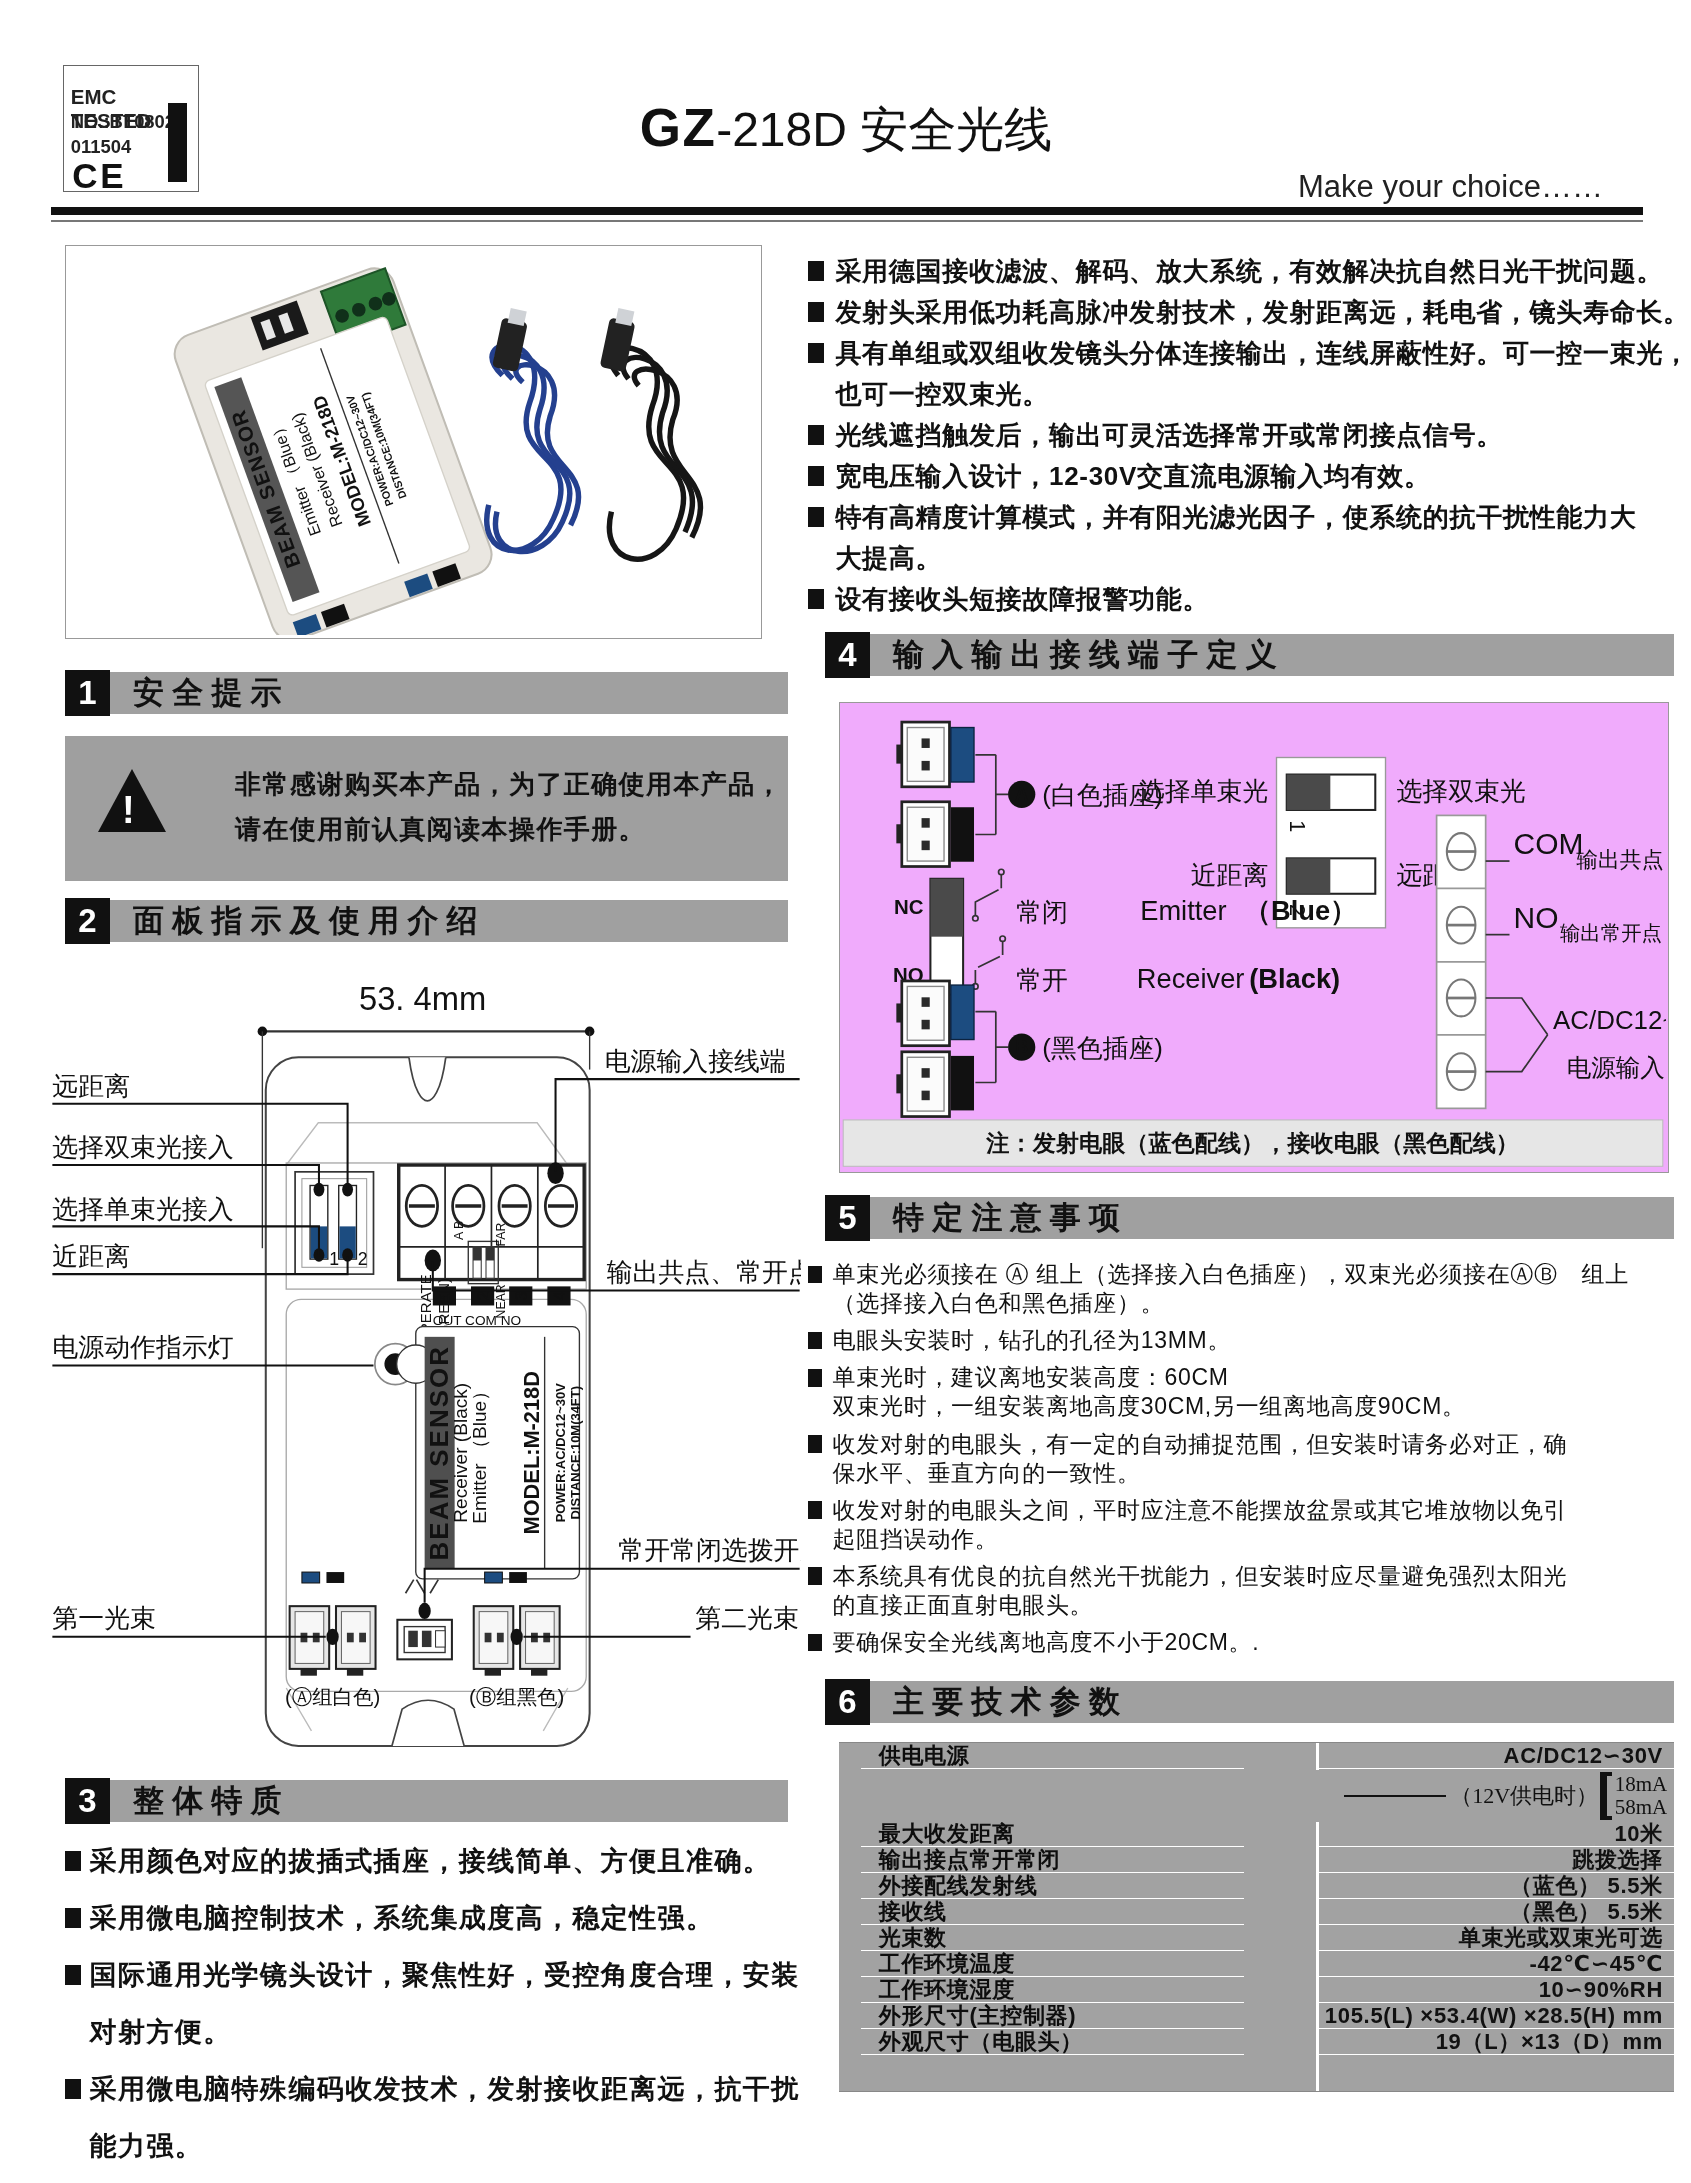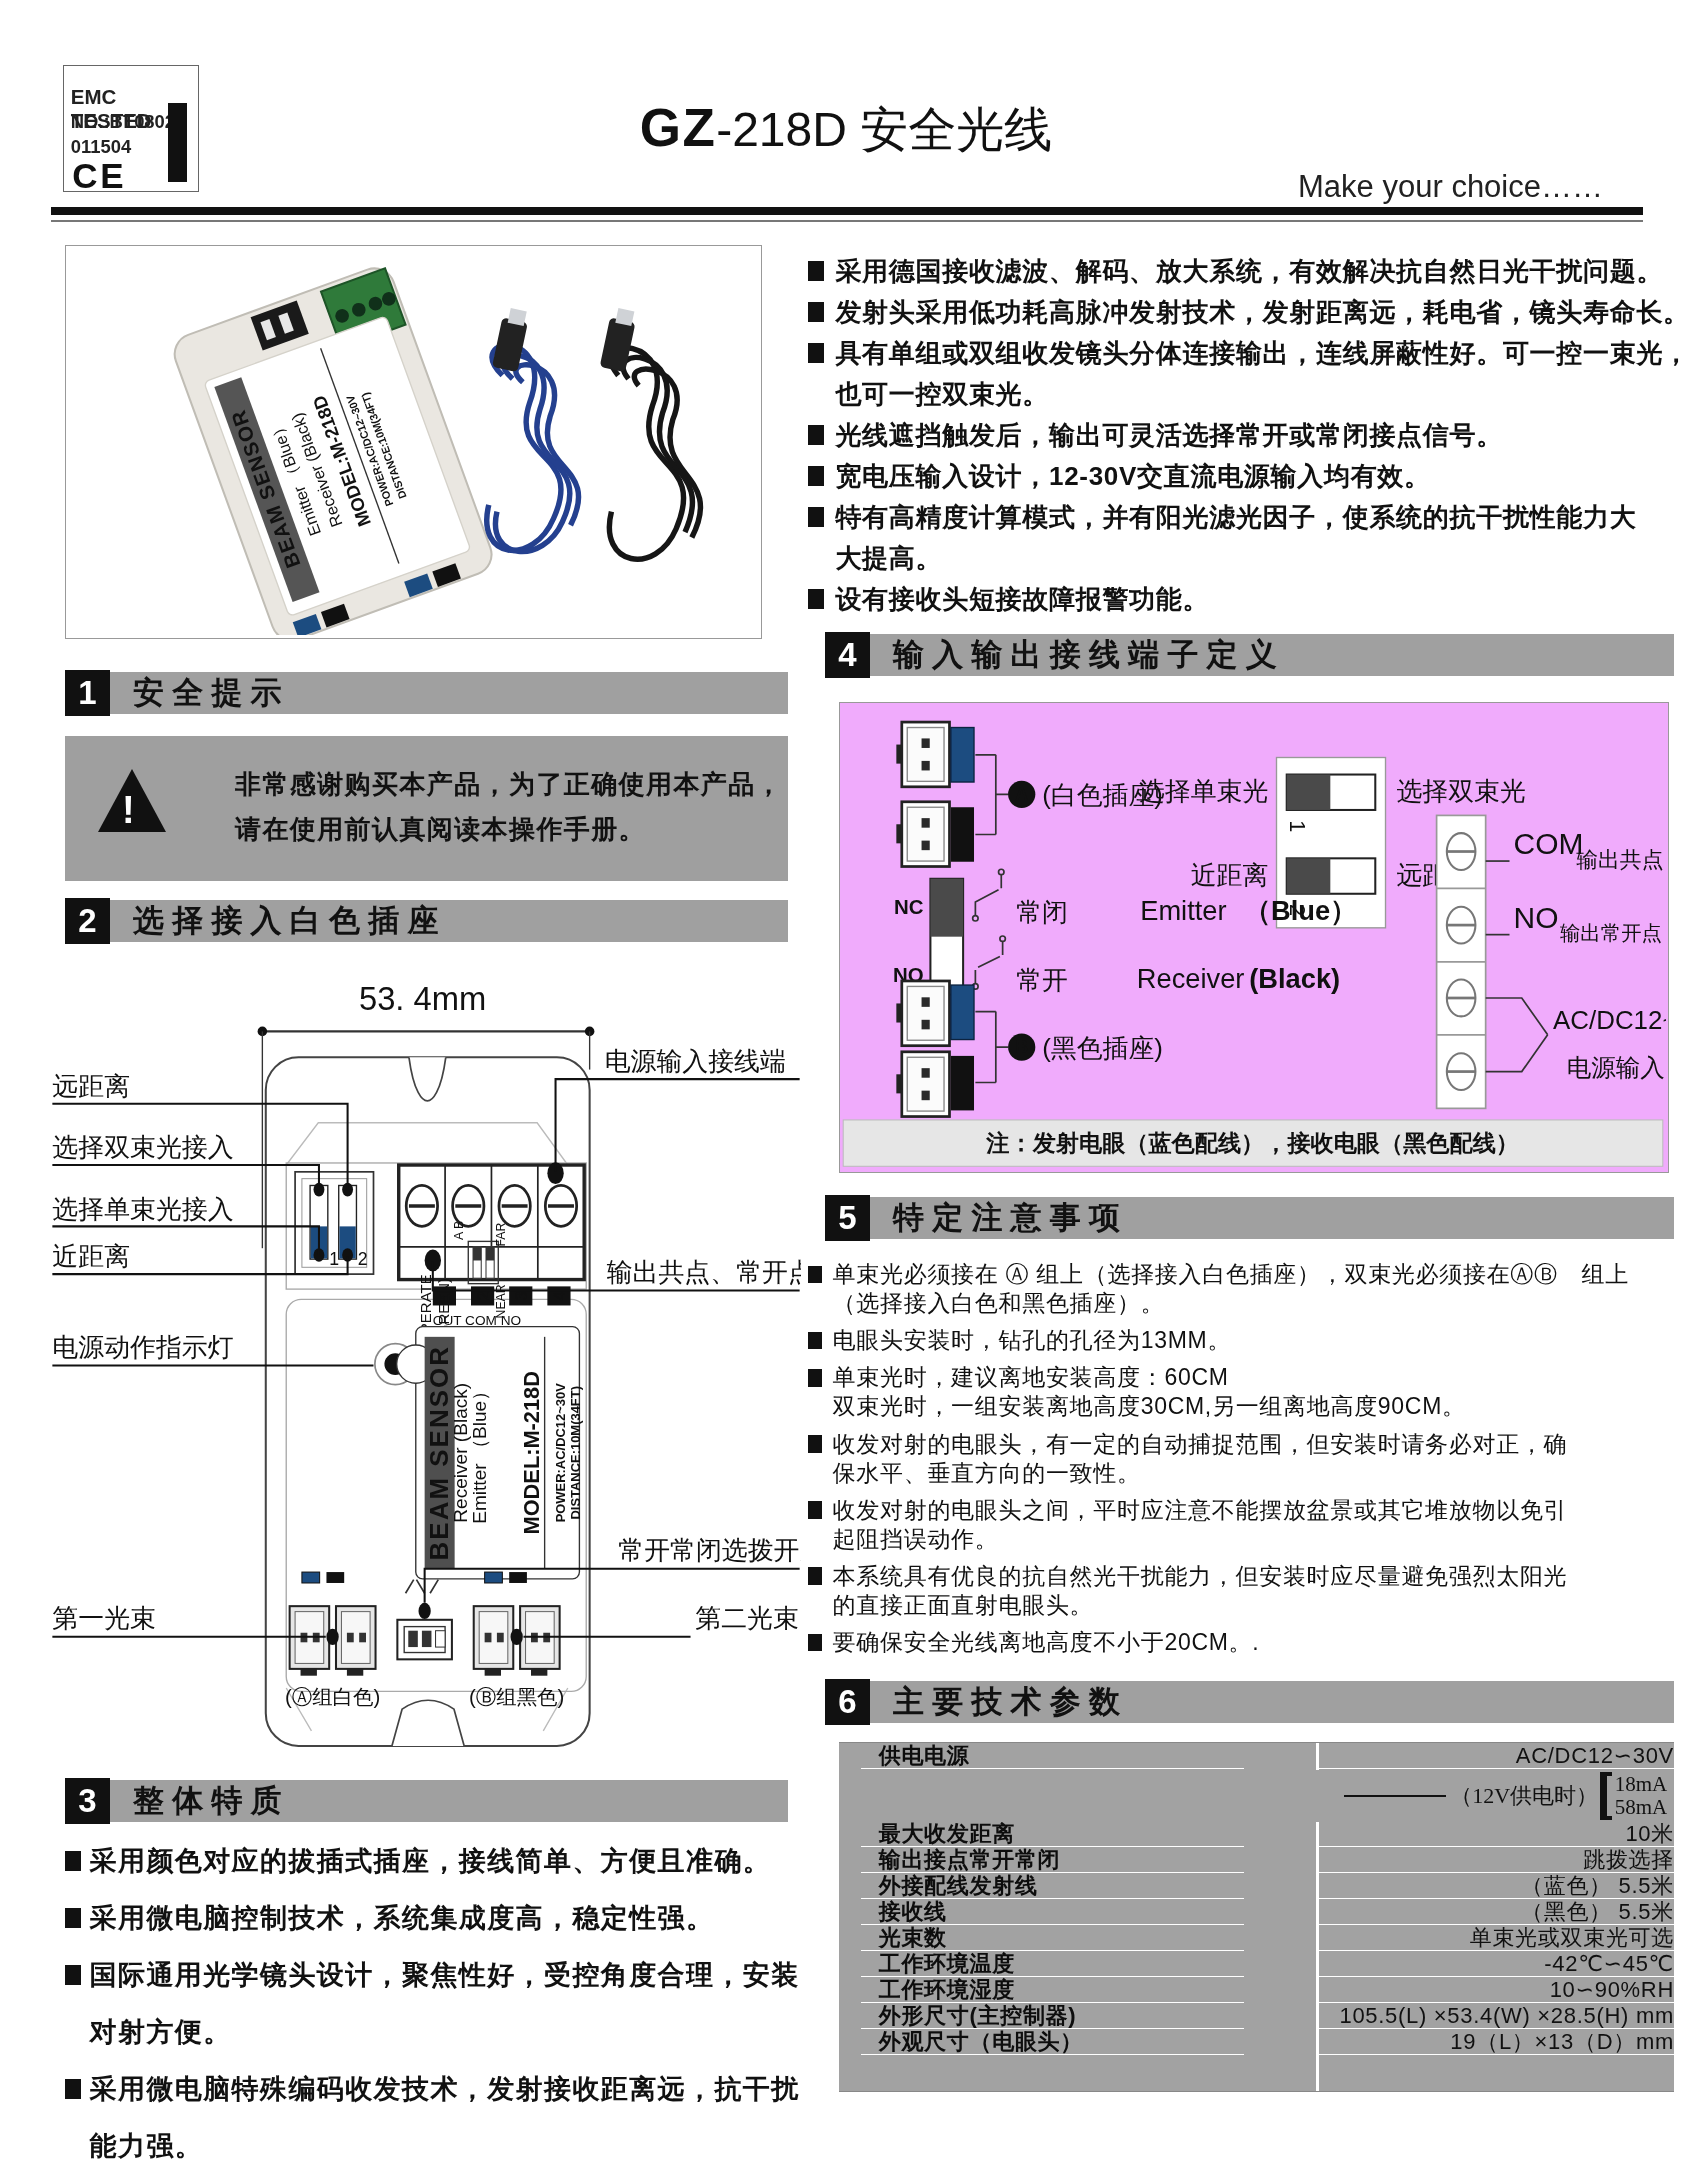--- a/index.html
+++ b/index.html
@@ -58,21 +58,21 @@
   svg text{font-family:"Liberation Sans","DejaVu Sans",sans-serif;fill:#111;}
   .wire-box{left:839px;top:702px;width:828px;height:469px;border:1.4px solid #999;background:#f0abfc;}
 
   
   .spec-table{left:839px;top:1742px;width:835px;height:348px;background:#a2a2a2;border-top:1.4px solid #888;border-bottom:1.4px solid #888;}
   .t-col-k{position:absolute;left:10px;top:0;width:383px;margin-left:12px;}
   .t-col-v{position:absolute;left:480px;top:0;right:0;}
   .t-divider{position:absolute;left:477px;top:0;width:2.7px;height:100%;background:#fff;}
   .t-row{height:25px;line-height:25px;border-bottom:1.4px solid #fff;font-size:22px;letter-spacing:0.7px;white-space:nowrap;overflow:visible;}
   .t-k{padding-left:17.7px;font-weight:bold;color:#0d0d0d;}
-  .t-v{text-align:right;}
+  .t-v{text-align:right;padding-right:11px;font-weight:bold;}
   .t-merge{position:absolute;top:27px;right:0;height:52px;left:0;background:#a2a2a2;
            display:flex;align-items:center;justify-content:flex-end;padding-right:6.8px;}
   .t-merge .dashline{width:102px;height:2px;background:#111;margin-right:4.1px;}
   .t-merge .note12{font-family:"Liberation Serif",serif;font-size:22px;}
   .t-merge .brk{width:5.5px;height:40px;border-left:7.5px solid #111;border-top:4.8px solid #111;border-bottom:4.8px solid #111;margin:0 2.7px 0 1.4px;}
   .t-merge .mvals{display:flex;flex-direction:column;align-items:flex-end;font-family:"Liberation Serif",serif;font-size:21px;line-height:23px;}
 </style>
 </head>
 <body>
 
@@ -144,21 +144,21 @@
     <div class="warn-ex">!</div>
     <div class="warn-text">
 
     <div class="b-line">非常感谢购买本产品，为了正确使用本产品，</div>
         <div class="b-line">请在使用前认真阅读本操作手册。</div>
       </div>
   </div>
 
   <div class="abs bar" style="left:65px;top:900px;width:723px;">
     <span class="num">2</span>
-    <span class="ttl">选择接入白色插座</span>
+    <span class="ttl">面板指示及使用介绍</span>
   </div>
 
   <div class="abs" style="left:51px;top:955px;">
     <svg width="750" height="808" viewBox="0 0 1100 1185">
 
       <text x="545" y="80" text-anchor="middle" font-size="48">53. 4mm</text>
       <line x1="310" y1="112" x2="790" y2="112" stroke="#333" stroke-width="3"></line>
       <circle cx="310" cy="112" r="7" fill="#111"></circle>
         <circle cx="790" cy="112" r="7" fill="#111"></circle>
       <line x1="310" y1="112" x2="310" y2="430" stroke="#333" stroke-width="2"></line>

